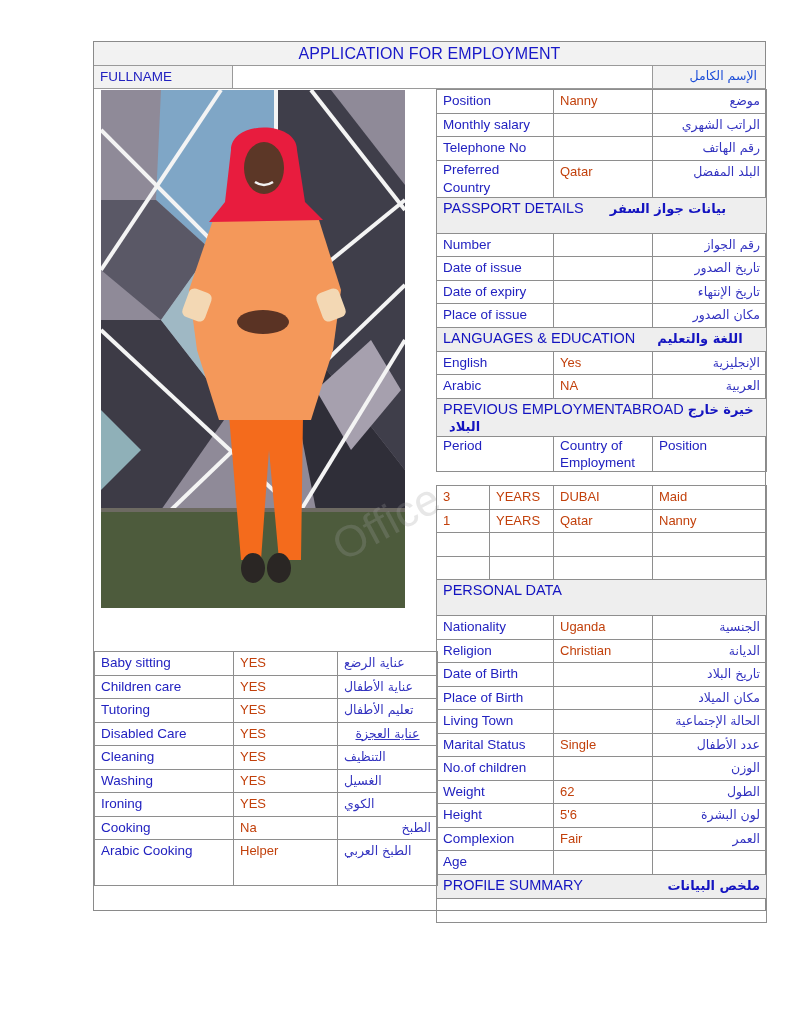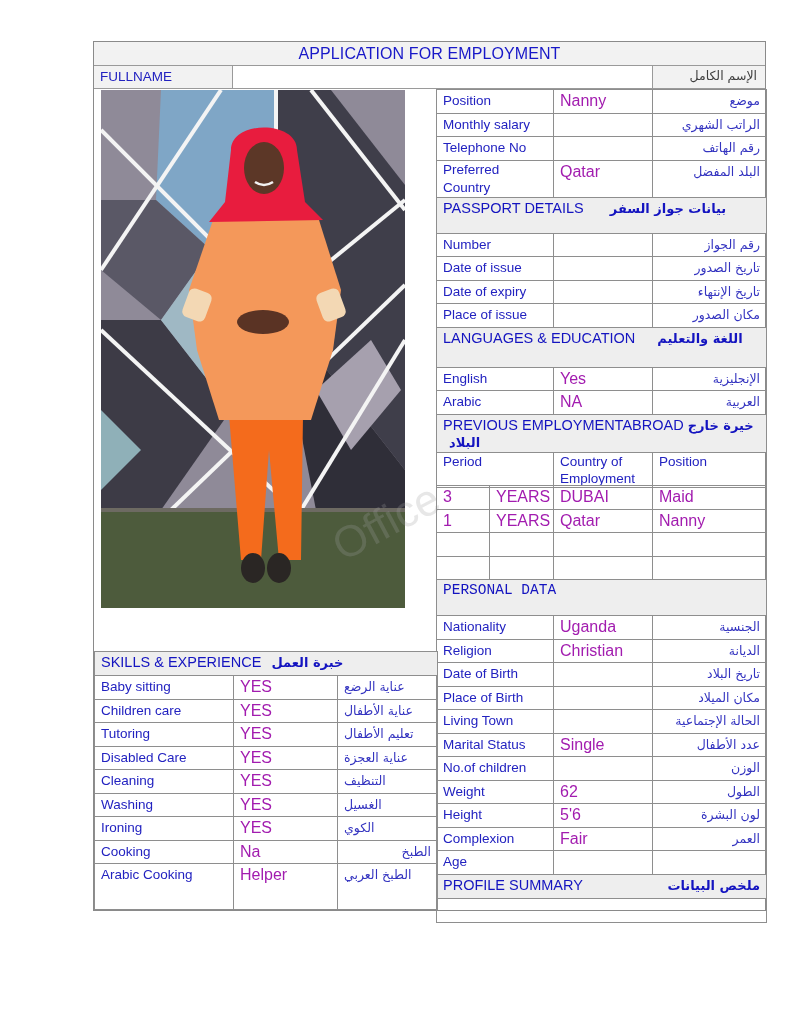--- a/index.html
+++ b/index.html
@@ -5,21 +5,21 @@
   html, body { margin:0; padding:0; background:#ffffff; }
   body { width:794px; height:1027px; position:relative; overflow:hidden;
          font-family:"Liberation Sans","DejaVu Sans",sans-serif; }
   .doc { position:absolute; left:93px; top:41px; width:673px; height:870px;
          border:1px solid #8a8a8a; box-sizing:border-box; }
   .abs { position:absolute; box-sizing:border-box; }
   .title { left:0; top:0; width:671px; height:24px; background:#f2f2f2;
            border-bottom:1px solid #9a9a9a; text-align:center; color:#1818c8;
            font-size:16px; line-height:24px; letter-spacing:0.1px; }
   .lbl { color:#2222c0; font-size:13.5px; }
-  .val { color:#a21caf; font-size:16px; }
+  .val { color:#c2410c; font-size:13px; }
   .ar  { color:#3434c0; font-size:12.5px; direction:rtl; text-align:right;
          font-family:"DejaVu Sans",sans-serif; }
   .sec { background:#eeeeee; color:#1414c0; font-size:14.5px; font-weight:normal; }
   .secar { color:#1414c0; font-size:13px; font-weight:bold; direction:rtl;
            font-family:"DejaVu Sans",sans-serif; }
   table { border-collapse:collapse; table-layout:fixed;padding-left:16px; }
   td { border:1px solid #8e8e8e; padding:0 6px; vertical-align:top; box-sizing:border-box;
        overflow:hidden; white-space:nowrap; }
   .right-table { position:absolute; left:342px; top:47px; width:330px; }
   .right-table td { height:23.5px; line-height:21px; }
@@ -32,21 +32,21 @@
 </head>
 <body>
 
 <div class="doc">
 
   <div class="abs title">APPLICATION FOR EMPLOYMENT</div>
 
   <div class="abs" style="left:0;top:24px;width:671px;height:23px;border-bottom:1px solid #9a9a9a;">
     <div class="abs lbl" style="left:0;top:0;width:139px;height:22px;background:#f2f2f2;border-right:1px solid #9a9a9a;padding:3px 6px;">FULLNAME</div>
     <div class="abs val" style="left:139px;top:0;width:419px;height:22px;padding:3px 6px;"></div>
-    <div class="abs" style="left:558px;top:0;width:113px;height:22px;background:#f2f2f2;border-left:1px solid #9a9a9a;padding:2px 8px;color:#404040;font-size:12.5px;direction:rtl;text-align:right;font-family:'DejaVu Sans',sans-serif;">الإسم الكامل</div>
+    <div class="abs" style="left:558px;top:0;width:113px;height:22px;background:#f2f2f2;border-left:1px solid #9a9a9a;padding:2px 8px;color:#1d4ed8;font-size:12.5px;direction:rtl;text-align:right;font-family:'DejaVu Sans',sans-serif;">الإسم الكامل</div>
   </div>
 
   <div class="abs photo">
     <svg width="304" height="518" viewBox="0 0 304 518">
 
       <rect x="0" y="0" width="304" height="518" fill="#8f8a98"></rect>
       <polygon points="60,0 175,0 175,215 110,160 55,110" fill="#7fa6c6"></polygon>
       <polygon points="175,0 230,0 304,95 304,380 175,215" fill="#3f3e4a"></polygon>
       <polygon points="0,110 55,110 110,160 60,230 0,180" fill="#5a5866"></polygon>
       <polygon points="0,230 60,230 130,320 60,420 0,420" fill="#3d3b46"></polygon>
@@ -139,21 +139,21 @@
         <td class="val"></td>
         <td class="ar">تاريخ الإنتهاء</td>
       </tr>
       <tr>
         <td class="lbl">Place of issue</td>
         <td class="val"></td>
         <td class="ar">مكان الصدور</td>
       </tr>
 
       <tr>
-        <td colspan="3" class="sec" style="height:40px;">
+        <td colspan="3" class="sec" style="height:24px;">
           <span>LANGUAGES &amp; EDUCATION</span>
           <span class="secar" style="margin-left:18px;">اللغة والتعليم</span>
         </td>
       </tr>
       <tr>
         <td class="lbl">English</td>
         <td class="val">Yes</td>
         <td class="ar">الإنجليزية</td>
       </tr>
       <tr>
@@ -214,21 +214,21 @@
   </div>
 
   <table class="right-table" style="top:537px;">
     <colgroup>
         <col style="width:117px">
         <col style="width:99px">
         <col style="width:114px">
       </colgroup>
     <tbody>
       <tr>
-        <td colspan="3" class="sec" style="height:36px;font-family:Liberation Mono, monospace;">PERSONAL DATA</td>
+        <td colspan="3" class="sec" style="height:36px;">PERSONAL DATA</td>
       </tr>
       <tr>
         <td class="lbl">Nationality</td>
         <td class="val">Uganda</td>
         <td class="ar">الجنسية</td>
       </tr>
       <tr>
         <td class="lbl">Religion</td>
         <td class="val">Christian</td>
         <td class="ar">الديانة</td>
@@ -291,44 +291,38 @@
   </table>
 
   <table class="skills-table">
     <colgroup>
         <col style="width:139px">
         <col style="width:104px">
         <col style="width:100px">
       </colgroup>
     <tbody>
       <tr>
-        <td colspan="3" class="sec" style="height:24px;">
-          <span>SKILLS &amp; EXPERIENCE</span>
-          <span class="secar" style="margin-left:6px;">خبرة العمل</span>
-        </td>
-      </tr>
-      <tr>
         <td class="lbl">Baby sitting</td>
         <td class="val">YES</td>
         <td class="ar" style="text-align:left;">عناية الرضع</td>
       </tr>
       <tr>
         <td class="lbl">Children care</td>
         <td class="val">YES</td>
         <td class="ar" style="text-align:left;">عناية الأطفال</td>
       </tr>
       <tr>
         <td class="lbl">Tutoring</td>
         <td class="val">YES</td>
         <td class="ar" style="text-align:left;">تعليم الأطفال</td>
       </tr>
       <tr>
         <td class="lbl">Disabled Care</td>
         <td class="val">YES</td>
-        <td class="ar" style="text-align:left;">عناية العجزة</td>
+        <td class="ar" style="text-align:center;text-decoration:underline;">عناية العجزة</td>
       </tr>
       <tr>
         <td class="lbl">Cleaning</td>
         <td class="val">YES</td>
         <td class="ar" style="text-align:left;">التنظيف</td>
       </tr>
       <tr>
         <td class="lbl">Washing</td>
         <td class="val">YES</td>
         <td class="ar" style="text-align:left;">الغسيل</td>

